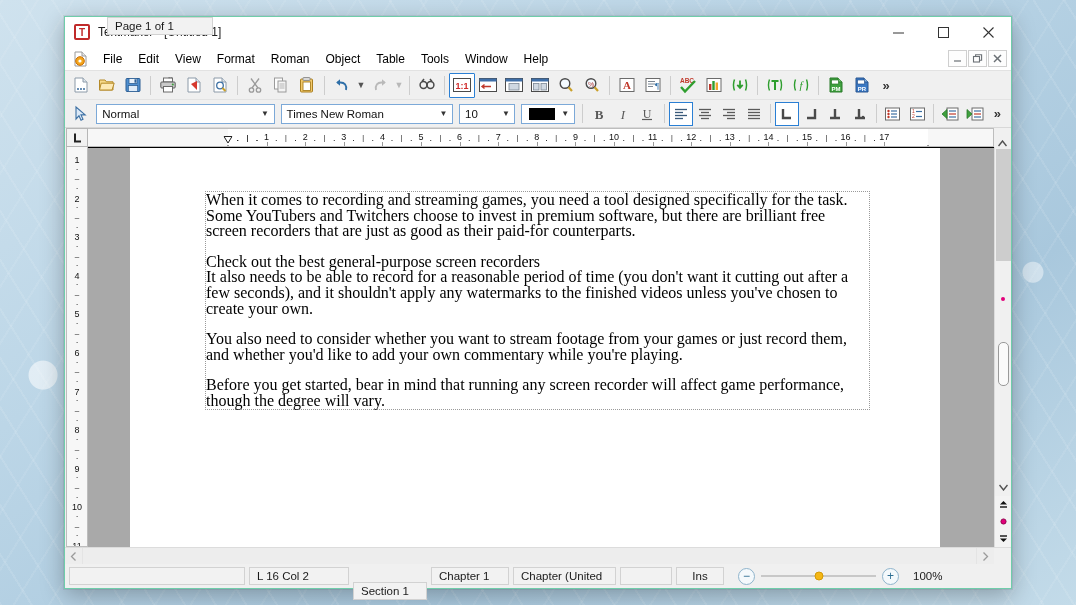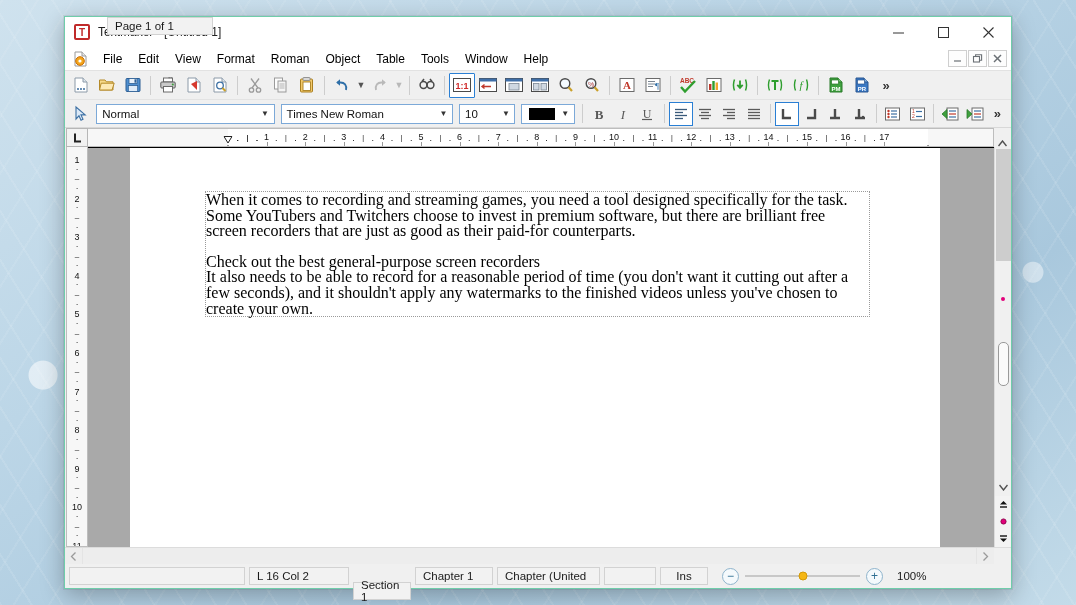--- a/index.html
+++ b/index.html
@@ -222,21 +222,21 @@
     height: 24px; background: #f0f0f0; display: flex; align-items: center;
     flex: none; padding: 0 4px; gap: 4px;
   }
   .sb-cell {
     height: 18px; border: 1px solid #d2d2d2; background: #f2f2f2;
     font-size: 11.5px; color: #1a1a1a;
     display: flex; align-items: center; justify-content: center; padding: 0 7px;
   }
   .sb-cell.blank1 { width: 176px; }
   .sb-cell.pos { width: 100px; justify-content: flex-start; }
-  .sb-cell.section { width: 58px; justify-content: flex-start; margin-top: 29px; }
+  .sb-cell.section { width: 74px; justify-content: flex-start; margin-top: 29px; }
   .sb-cell.chapter { width: 78px; justify-content: flex-start; }
   .sb-cell.page { width: 106px; justify-content: flex-start; }
   .sb-cell.lang { width: 103px; justify-content: flex-start; }
   .sb-cell.blank2 { width: 52px; }
   .sb-cell.ins { width: 48px; }
   .zoom-wrap { display: flex; align-items: center; margin-left: 10px; gap: 0; }
   .zoom-btn {
     width: 17px; height: 17px; border: 1px solid #8fb4cc; border-radius: 50%;
     background: #f4f9fc; color: #2f6f93; font-size: 12px; line-height: 13px;
     display: flex; align-items: center; justify-content: center;
@@ -890,20 +890,22 @@
         <span class="vtick" style="top: 384.35px; font-size: 8px;">·</span>
         <span class="vtick" style="top: 394px;">11</span>
       </div>
 
     <div class="canvas">
       <div class="page">
         <div class="text-frame">
           <p class="doc-p">When it comes to recording and streaming games, you need a tool designed specifically for the task. Some  YouTubers and Twitchers choose to invest in premium software, but there are brilliant free screen recorders that are just as good as their paid-for counterparts.</p>
           <p class="doc-p tight">Check out the best general-purpose screen recorders</p>
           <p class="doc-p">It also needs to be able to record for a reasonable period of time (you don't want it cutting out after a few seconds), and it shouldn't apply any watermarks to the finished videos unless you've chosen to create your own.</p>
+          <p class="doc-p">You also need to consider whether you want to stream footage from your games or just record them, and whether you'd like to add your own commentary while you're playing.</p>
+          <p class="doc-p">Before you get started, bear in mind that running any screen recorder will affect game performance, though the degree will vary.</p>
         </div>
       </div>
     </div>
 
     <div class="vsb">
       <div class="vsb-track">
         <div class="vsb-thumb-top"></div>
         <div class="vsb-dot" style="top:150px"></div>
         <div class="vsb-thumb-mid"></div>
       </div>

